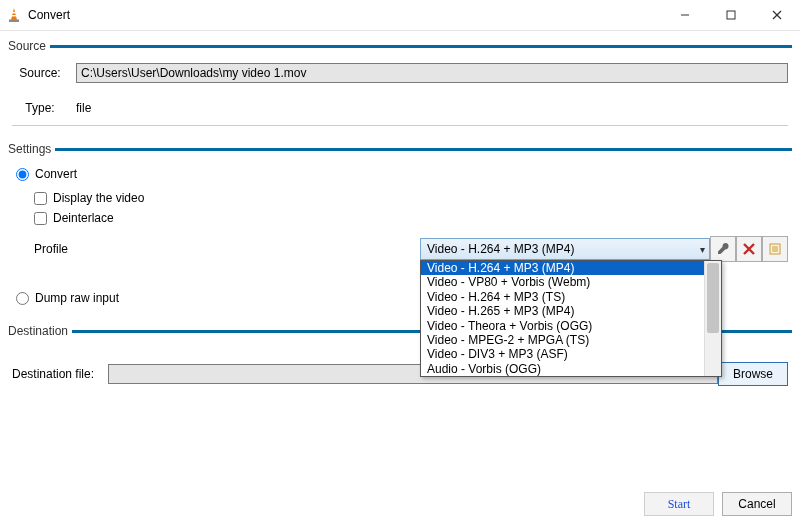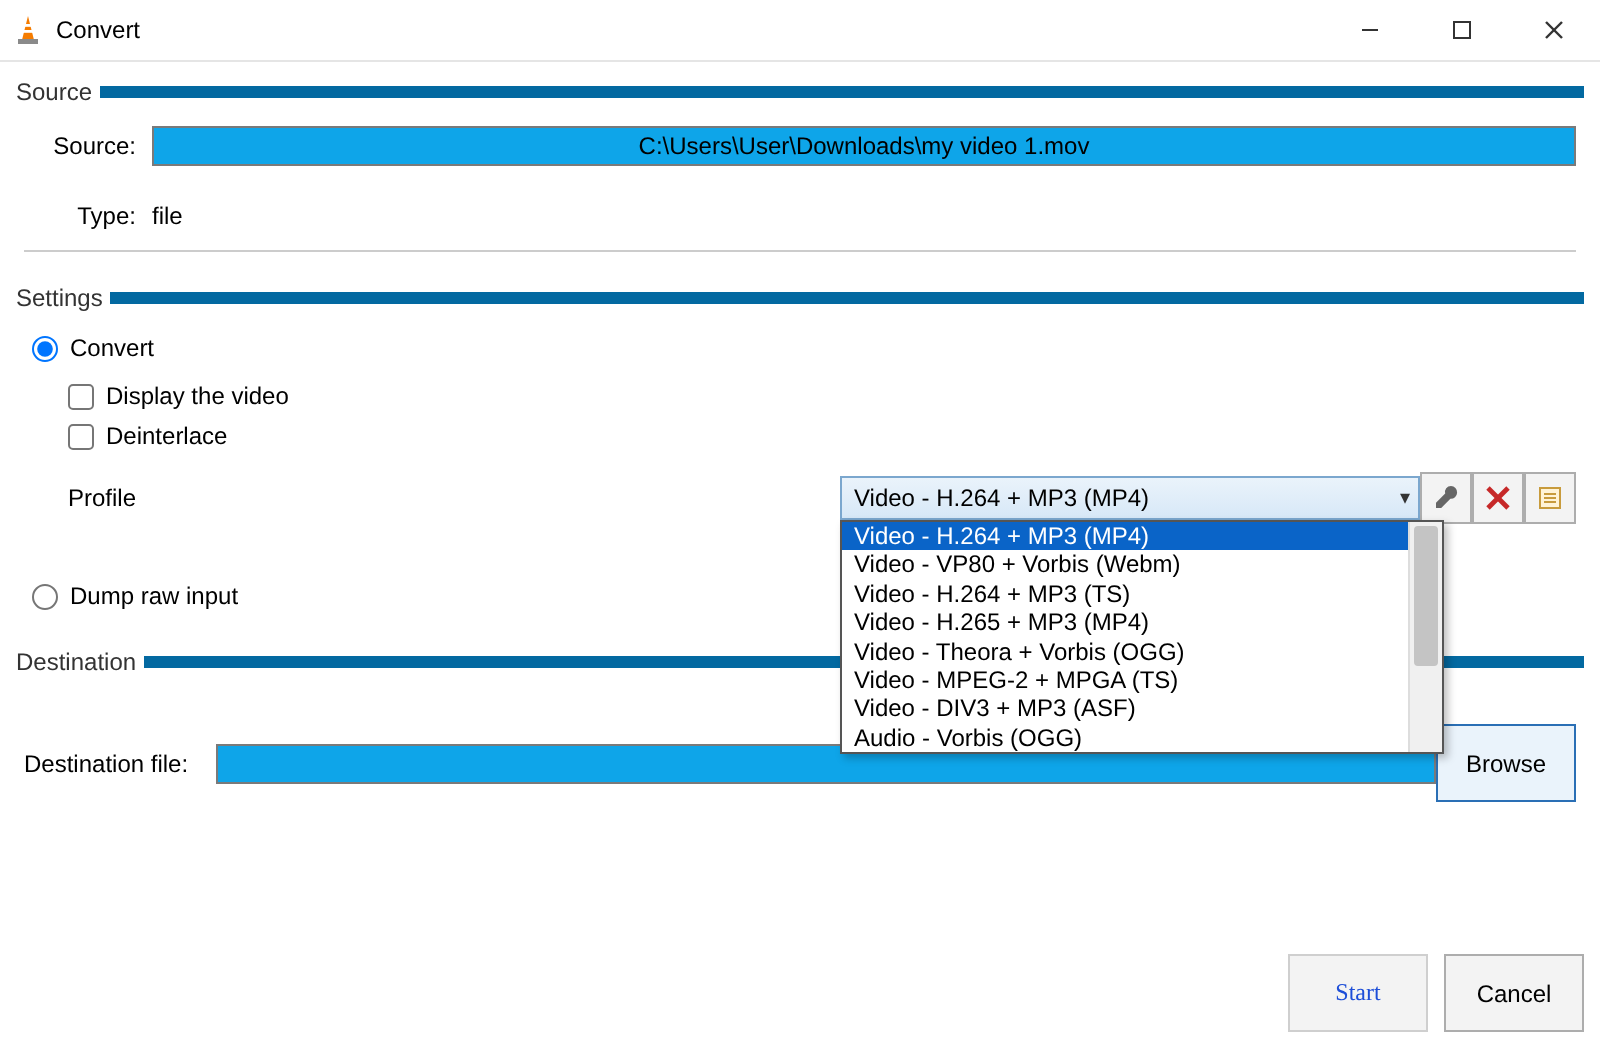--- a/index.html
+++ b/index.html
@@ -50,50 +50,49 @@
   
   .body {
     flex: 1;
     padding: 2px 8px 6px 8px;
     display: flex;
     flex-direction: column;
     box-sizing: border-box;
   }
   fieldset.group {
     border: none;
-    border-top: 6px solid #0369a1;
+    border-top: 3px solid #0369a1;
     margin: 6px 0 4px 0;
     padding: 6px 4px 4px 4px;
   }
   fieldset.group > legend {
     font-size: 12px;
     color: #333;
     padding: 0 4px 0 0;
     margin-left: -4px;
   }
   .row {
     display: flex;
     align-items: center;
     gap: 8px;
     margin: 4px 0;
   }
   .lbl {
     width: 56px;
-    text-align: right;
+    text-align: center;
   }
   .lbl-wide { width: 96px; }
   input.textfield {
     flex: 1;
     height: 20px;
     border: 1px solid #7a7a7a;
-    background: #0ea5e9;
+    background: #e5e5e5;
     padding: 0 4px;
     font: inherit;
     box-sizing: border-box;
-    text-align: center;
   }
   .sep {
     border: none;
     border-top: 1px solid #ccc;
     margin: 10px 0 2px 0;
   }
   
   .opt {
     display: flex;
     align-items: center;
@@ -195,21 +194,21 @@
   }
   .iconbtn svg { display:block; }
   
   .dest-row {
     display: flex;
     align-items: center;
     gap: 0;
     margin: 18px 0 8px 0;
   }
   .btn {
-    height: 39px;
+    height: 24px;
     min-width: 70px;
     border: 1px solid #adadad;
     background: #f3f3f3;
     font: inherit;
     padding: 0 12px;
   }
   .btn.primary {
     border: 1px solid #2a6fb5;
     color: #000;
     background: #eaf3fb;

